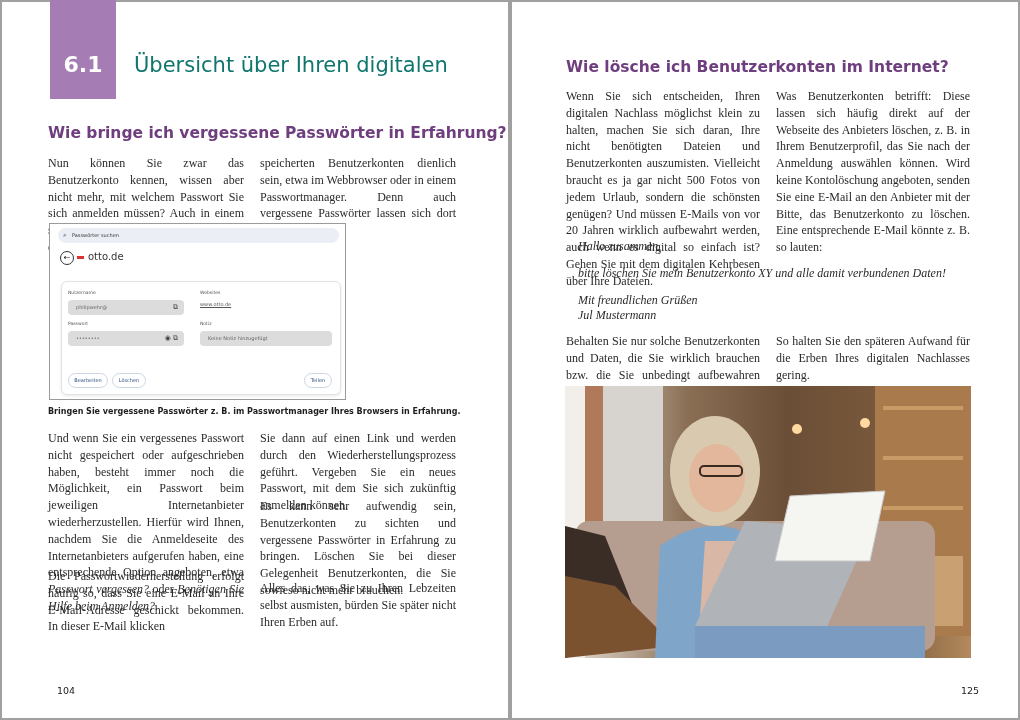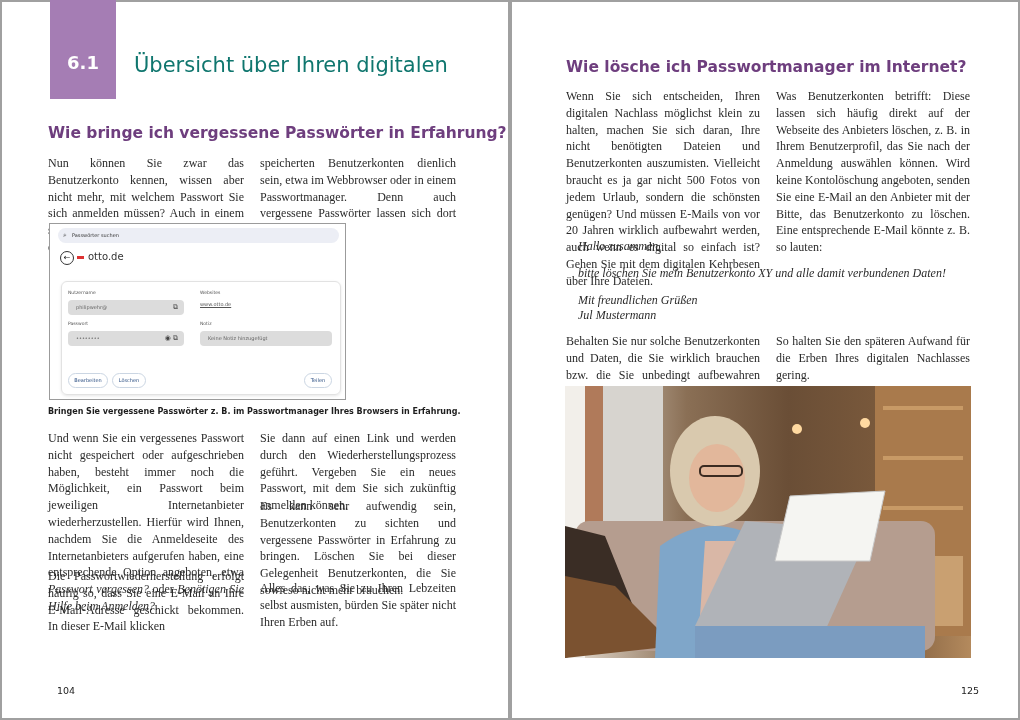--- a/index.html
+++ b/index.html
@@ -3,21 +3,21 @@
 <meta charset="utf-8">
 <style>
   html, body { margin:0; padding:0; }
   body { width:1020px; height:720px; background:#a0a0a0; position:relative; overflow:hidden;
          font-family:"DejaVu Sans", sans-serif; color:#222; }
   .page { position:absolute; top:2px; height:716px; background:#fff; }
   .page.left { left:2px; width:506px; }
   .page.right { left:512px; width:506px; }
   .chap-box { position:absolute; left:48px; top:-2px; width:66px; height:99px; background:#a57db4; }
   .chap-num { position:absolute; left:0; right:0; top:52px; text-align:center; color:#fff;
-              font-size:18px; font-weight:bold; }
+              font-size:22px; font-weight:bold; }
   .chap-title { position:absolute; left:132px; top:50px; color:#0f766e; font-size:21px; font-weight:normal;
                 line-height:26px; }
   .h2 { position:absolute; color:#6e3e7e; font-weight:bold; font-size:15.5px; }
   .para { position:absolute; font-size:12px; line-height:16.8px; color:#2a2a2a; text-align:justify;font-family:Liberation Serif, serif; }
   .para i { font-style:italic; }
   .caption { position:absolute; font-size:8px; font-weight:bold; color:#1e1e1e; }
   .pagenum { position:absolute; font-size:9.5px; color:#222;margin-left:7px; }
   
   .shot { position:absolute; left:47px; top:221px; width:297px; height:177px; background:#fff;
           border:1px solid #9b9b9b; box-sizing:border-box; }
@@ -88,21 +88,21 @@
   <div class="para" style="left:46px;top:428px;width:196px;"><span>Und wenn Sie ein vergessenes Passwort nicht gespeichert oder aufgeschrieben haben, besteht immer noch die Möglichkeit, ein Passwort beim jeweiligen Internetanbieter wiederherzustellen. Hierfür wird Ihnen, nachdem Sie die Anmeldeseite des Internetanbieters aufgerufen haben, eine entsprechende Option angeboten, etwa </span><i>Passwort vergessen?</i><span> oder </span><i>Benötigen Sie Hilfe beim Anmelden?</i><span>.</span></div>
   <div class="para" style="left:46px;top:566px;width:196px;">Die Passwortwiederherstellung erfolgt häufig so, dass Sie eine E-Mail an Ihre E-Mail-Adresse geschickt bekommen. In dieser E-Mail klicken</div>
   <div class="para" style="left:258px;top:428px;width:196px;">Sie dann auf einen Link und werden durch den Wiederherstellungsprozess geführt. Vergeben Sie ein neues Passwort, mit dem Sie sich zukünftig anmelden können.</div>
   <div class="para" style="left:258px;top:496px;width:196px;">Es kann sehr aufwendig sein, Benutzerkonten zu sichten und vergessene Passwörter in Erfahrung zu bringen. Löschen Sie bei dieser Gelegenheit Benutzerkonten, die Sie sowieso nicht mehr brauchen.</div>
   <div class="para" style="left:258px;top:578px;width:196px;">Alles das, was Sie zu Ihren Lebzeiten selbst ausmisten, bürden Sie später nicht Ihren Erben auf.</div>
 
   <div class="pagenum" style="left:48px;top:683px;">104</div>
 </div>
 
 <div class="page right">
-  <div class="h2" style="left:54px;top:56px;">Wie lösche ich Passwortmanager im Internet?</div>
+  <div class="h2" style="left:54px;top:56px;">Wie lösche ich Benutzerkonten im Internet?</div>
   <div class="para" style="left:54px;top:86px;width:194px;">Wenn Sie sich entscheiden, Ihren digitalen Nachlass möglichst klein zu halten, machen Sie sich daran, Ihre nicht benötigten Dateien und Benutzerkonten auszumisten. Vielleicht braucht es ja gar nicht 500 Fotos von jedem Urlaub, sondern die schönsten genügen? Und müssen E-Mails von vor 20 Jahren wirklich aufbewahrt werden, auch wenn es digital so einfach ist? Gehen Sie mit dem digitalen Kehrbesen über Ihre Dateien.</div>
   <div class="para" style="left:264px;top:86px;width:194px;">Was Benutzerkonten betrifft: Diese lassen sich häufig direkt auf der Webseite des Anbieters löschen, z. B. in Ihrem Benutzerprofil, das Sie nach der Anmeldung auswählen können. Wird keine Kontolöschung angeboten, senden Sie eine E-Mail an den Anbieter mit der Bitte, das Benutzerkonto zu löschen. Eine entsprechende E-Mail könnte z. B. so lauten:</div>
 
   <div class="para" style="left:66px;top:236px;width:380px;font-style:italic;">Hallo zusammen,</div>
   <div class="para" style="left:66px;top:263px;width:380px;font-style:italic;">bitte löschen Sie mein Benutzerkonto XY und alle damit verbundenen Daten!</div>
   <div class="para" style="left:66px;top:290px;width:380px;font-style:italic;">Mit freundlichen Grüßen</div>
   <div class="para" style="left:66px;top:305px;width:380px;font-style:italic;">Jul Mustermann</div>
 
   <div class="para" style="left:54px;top:331px;width:194px;">Behalten Sie nur solche Benutzerkonten und Daten, die Sie wirklich brauchen bzw. die Sie unbedingt aufbewahren möchten.</div>
   <div class="para" style="left:264px;top:331px;width:194px;">So halten Sie den späteren Aufwand für die Erben Ihres digitalen Nachlasses gering.</div>

